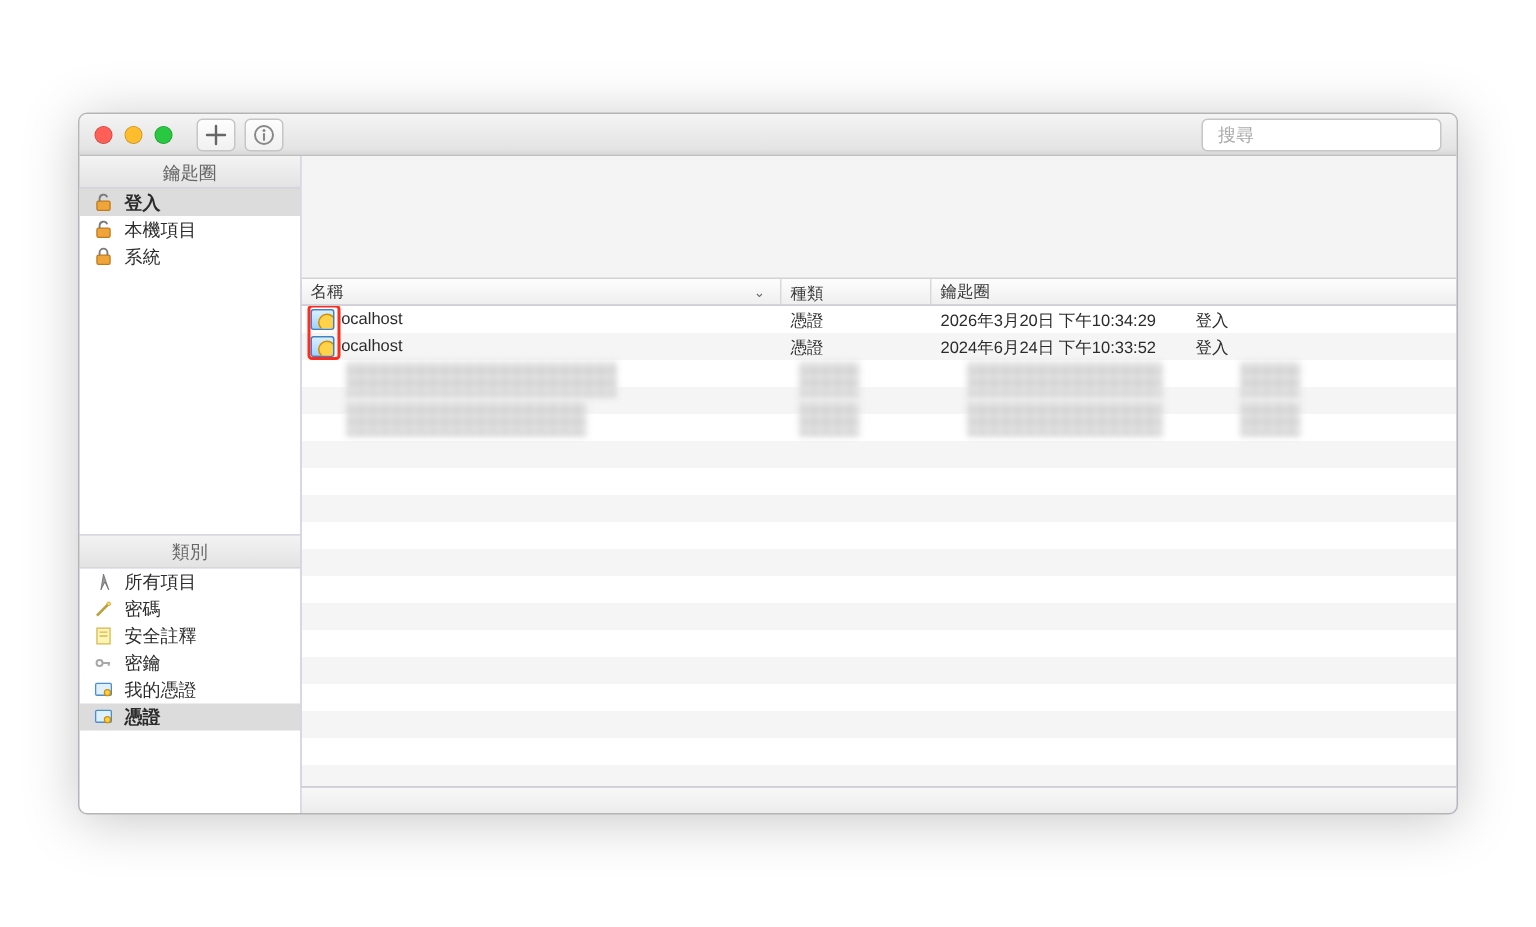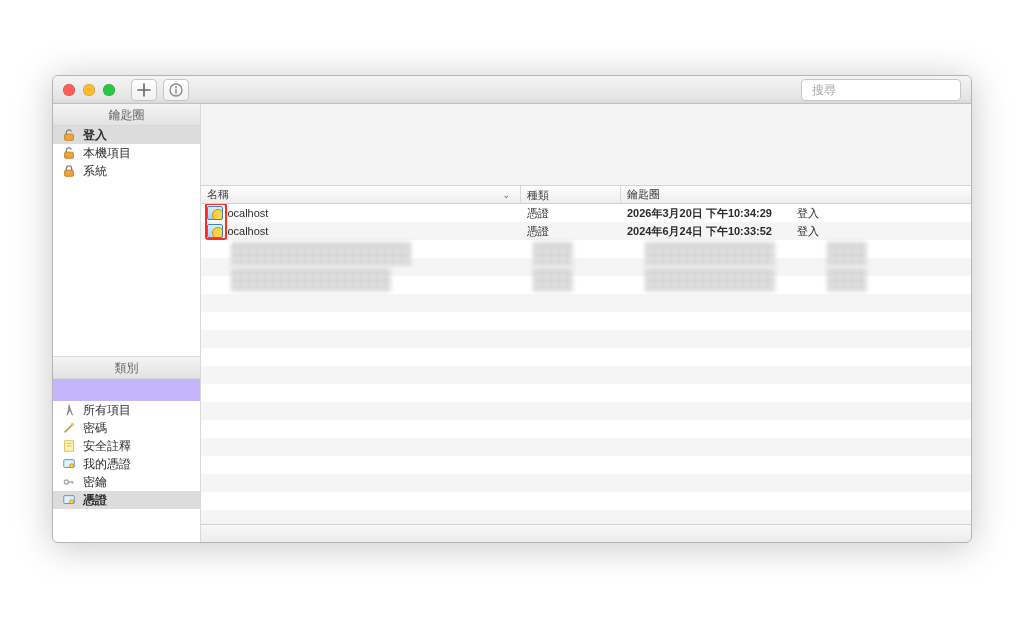--- a/index.html
+++ b/index.html
@@ -131,21 +131,21 @@
   .sort-indicator { font-size: 9px; color: #6a6a6a; padding-right: 4px; }
 
   .rows { flex: 1; overflow: hidden; position: relative; }
   .data-row {
     display: flex; height: 18px;
     font-size: 11px; color: #2b2b2b;
     align-items: center;
   }
   .cell-name { flex: 0 0 320px; display: flex; align-items: center; padding-left: 6px; gap: 2px; }
   .cell-kind { flex: 0 0 100px; padding-left: 6px; }
-  .cell-date { flex: 0 0 170px; padding-left: 6px; white-space: nowrap; font-weight: bold; }
+  .cell-date { flex: 0 0 170px; padding-left: 6px; white-space: nowrap; }
   .cell-chain{ flex: 1; padding-left: 6px; }
 
   .cert-icon {
     width: 16px; height: 14px;
     background:
       linear-gradient(#d9efff 0,#9fd3ff 100%);
     border: 1px solid #3d82c8; border-radius: 2px;
     position: relative;
     overflow: hidden;
   }
@@ -195,21 +195,21 @@
   }
   .rows-inner { position: relative; z-index: 1; }
 
   
   .footer {
     height: 18px; border-top: 1px solid #d0d0d0;
     background: linear-gradient(#f8f8f8,#ececec);
   }
 
   
-  .sb-bottom { flex: 1; background: #fff; display:flex; flex-direction:column;margin-top:22px; }
+  .sb-bottom { flex: 1; background: #fff; display:flex; flex-direction:column; }
 </style>
 </head>
 <body>
 
 <div class="page-wrap">
 <div class="window">
 
   <div class="titlebar">
     <div class="traffic-lights">
       <div class="dot dot-close"></div>
@@ -316,36 +316,36 @@
                   <line x1="5" y1="5" x2="11" y2="5" stroke="#d7bb4d"></line>
                   <line x1="5" y1="8" x2="11" y2="8" stroke="#d7bb4d"></line>
                 </svg>
           </span>
           <span>安全註釋</span>
         </div>
 
         <div class="sb-item">
           <span class="icon mini-icon">
             <svg viewBox="0 0 16 16">
-                  <rect x="2" y="3" width="12" height="9" rx="1" fill="#dff0ff" stroke="#4a8ecb"></rect>
-                  <circle cx="11" cy="10" r="2.3" fill="#ffd24a" stroke="#cf8f00"></circle>
-                </svg>
-          </span>
-          <span>我的憑證</span>
-        </div>
-
-        <div class="sb-item">
-          <span class="icon mini-icon">
-            <svg viewBox="0 0 16 16">
                   <circle cx="5" cy="8" r="2.3" fill="none" stroke="#a8a8a8" stroke-width="1.5"></circle>
                   <line x1="7" y1="8" x2="13" y2="8" stroke="#a8a8a8" stroke-width="1.5"></line>
                   <line x1="12" y1="8" x2="12" y2="10" stroke="#a8a8a8" stroke-width="1.5"></line>
                 </svg>
           </span>
           <span>密鑰</span>
+        </div>
+
+        <div class="sb-item">
+          <span class="icon mini-icon">
+            <svg viewBox="0 0 16 16">
+                  <rect x="2" y="3" width="12" height="9" rx="1" fill="#dff0ff" stroke="#4a8ecb"></rect>
+                  <circle cx="11" cy="10" r="2.3" fill="#ffd24a" stroke="#cf8f00"></circle>
+                </svg>
+          </span>
+          <span>我的憑證</span>
         </div>
 
         <div class="sb-item selected">
           <span class="icon mini-icon">
             <svg viewBox="0 0 16 16">
                   <rect x="2" y="3" width="12" height="9" rx="1" fill="#dff0ff" stroke="#4a8ecb"></rect>
                   <circle cx="11" cy="10" r="2.3" fill="#ffd24a" stroke="#cf8f00"></circle>
                 </svg>
           </span>
           <span>憑證</span>

